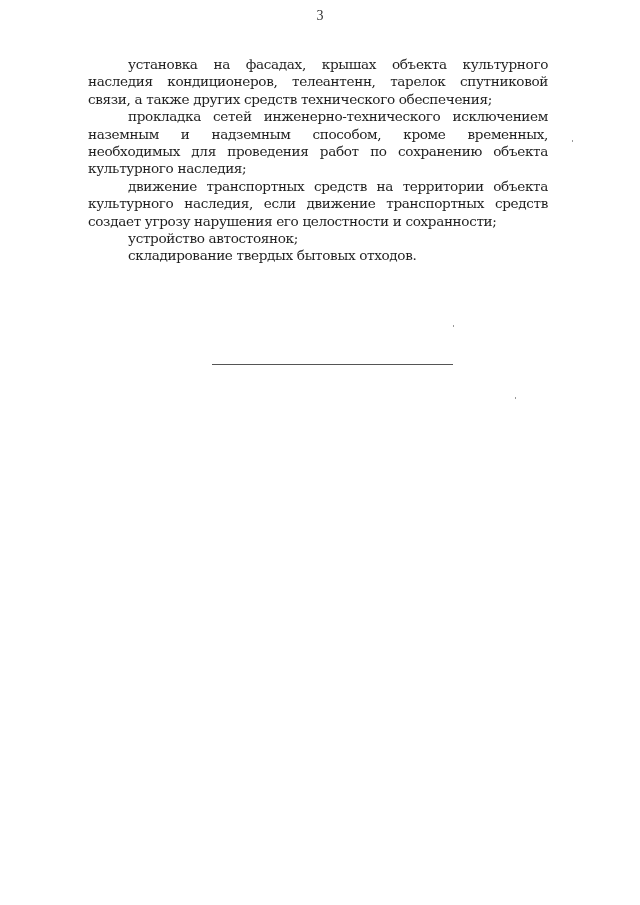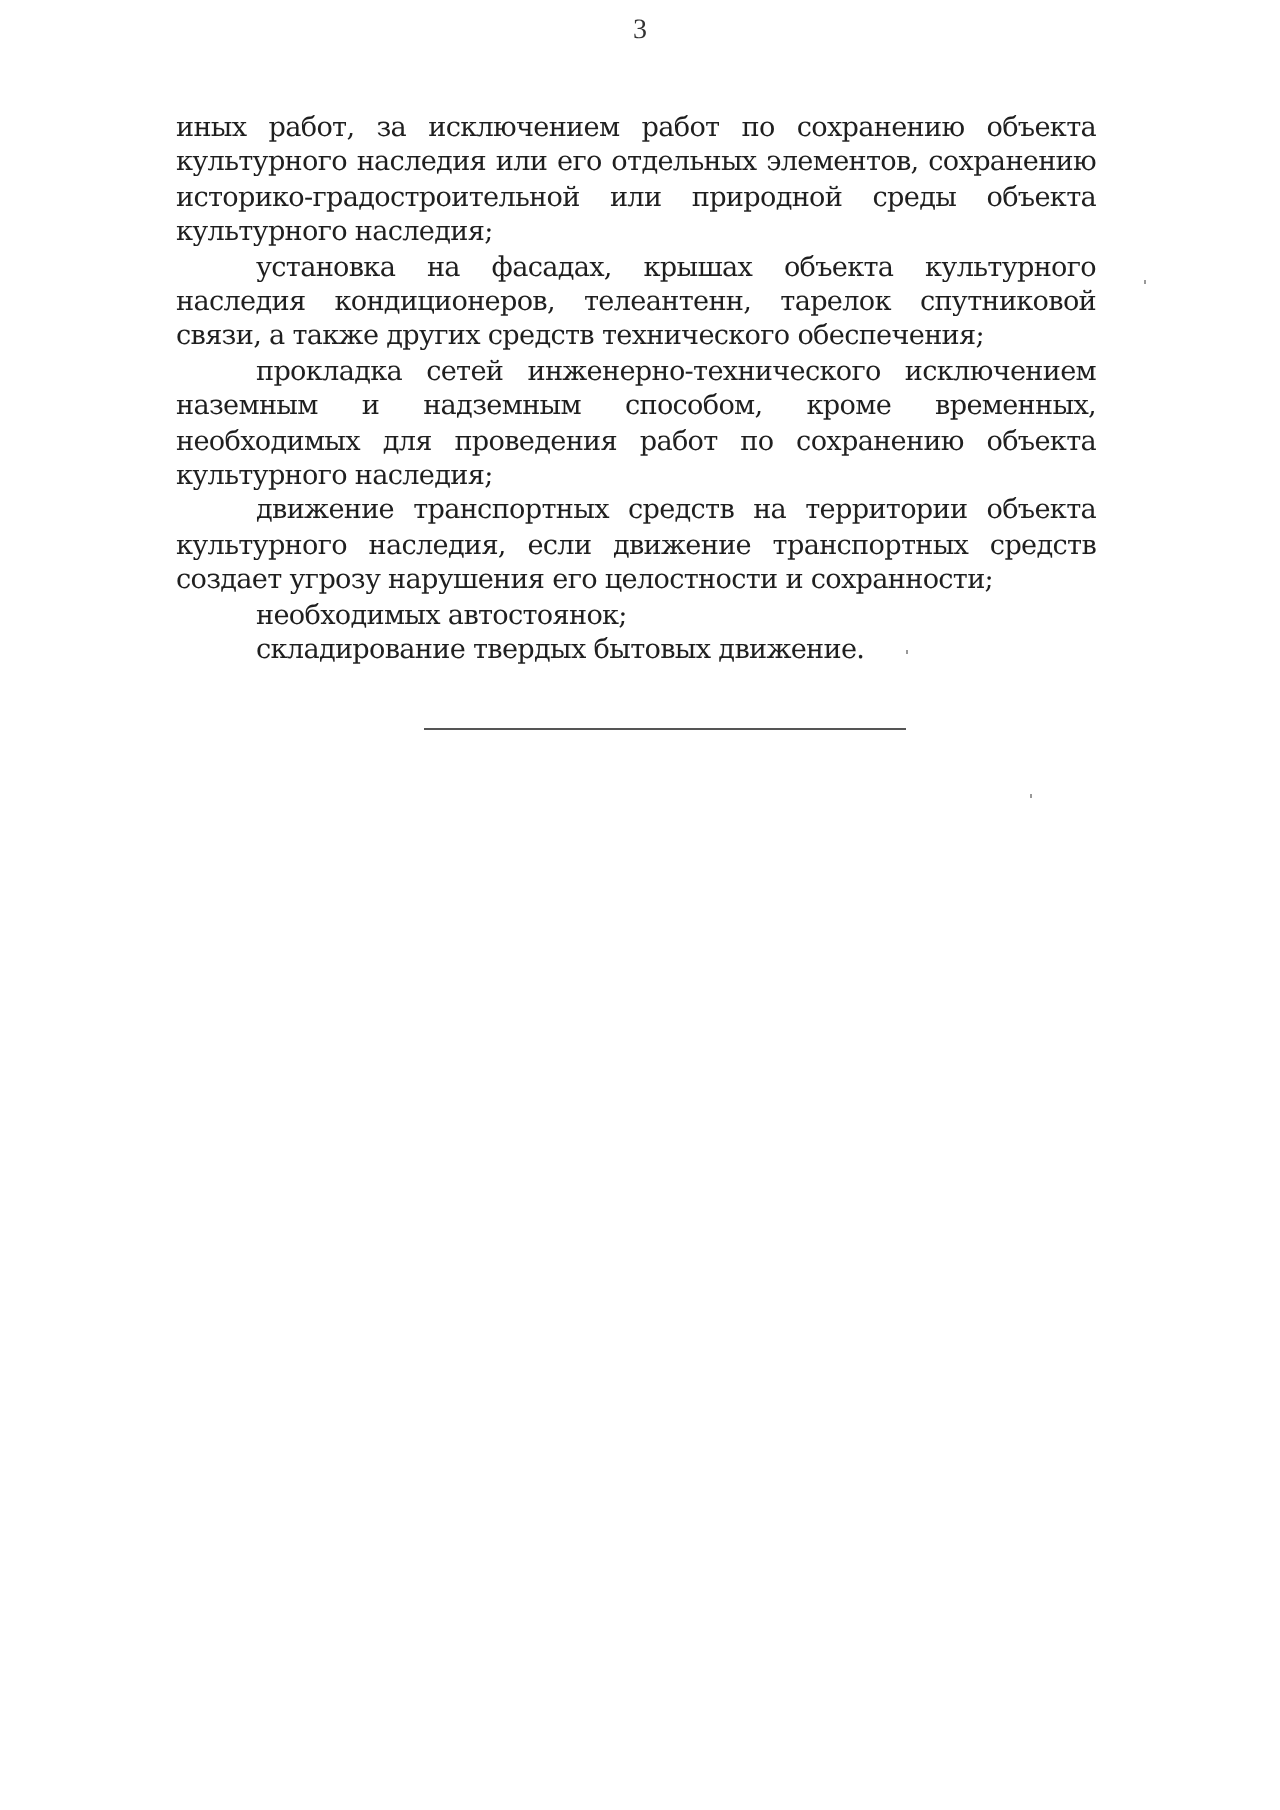--- a/index.html
+++ b/index.html
@@ -56,25 +56,24 @@
       height: 2px;
       background: #999;
     }
   </style>
 </head>
 <body>
 
 <div class="page-number">3</div>
 
 <div class="body-text">
-  <p class="para">иных работ, за исключением работ по сохранению объекта культурного наследия или его отдельных элементов, сохранению историко-градостроительной или природной среды объекта культурного наследия;</p>
   <p class="para indent">установка на фасадах, крышах объекта культурного наследия кондиционеров, телеантенн, тарелок спутниковой связи, а также других средств технического обеспечения;</p>
   <p class="para indent">прокладка сетей инженерно-технического исключением наземным и надземным способом, кроме временных, необходимых для проведения работ по сохранению объекта культурного наследия;</p>
   <p class="para indent">движение транспортных средств на территории объекта культурного наследия, если движение транспортных средств создает угрозу нарушения его целостности и сохранности;</p>
-  <p class="para indent">необходимых автостоянок;</p>
-  <p class="para indent">складирование твердых бытовых движение.</p>
+  <p class="para indent">устройство автостоянок;</p>
+  <p class="para indent">складирование твердых бытовых отходов.</p>
 </div>
 
 <div class="separator"></div>
 
 <div class="speck" style="left:572px;top:140px;"></div>
 <div class="speck" style="left:453px;top:325px;"></div>
 <div class="speck" style="left:515px;top:397px;"></div>
 
 </body></html>

